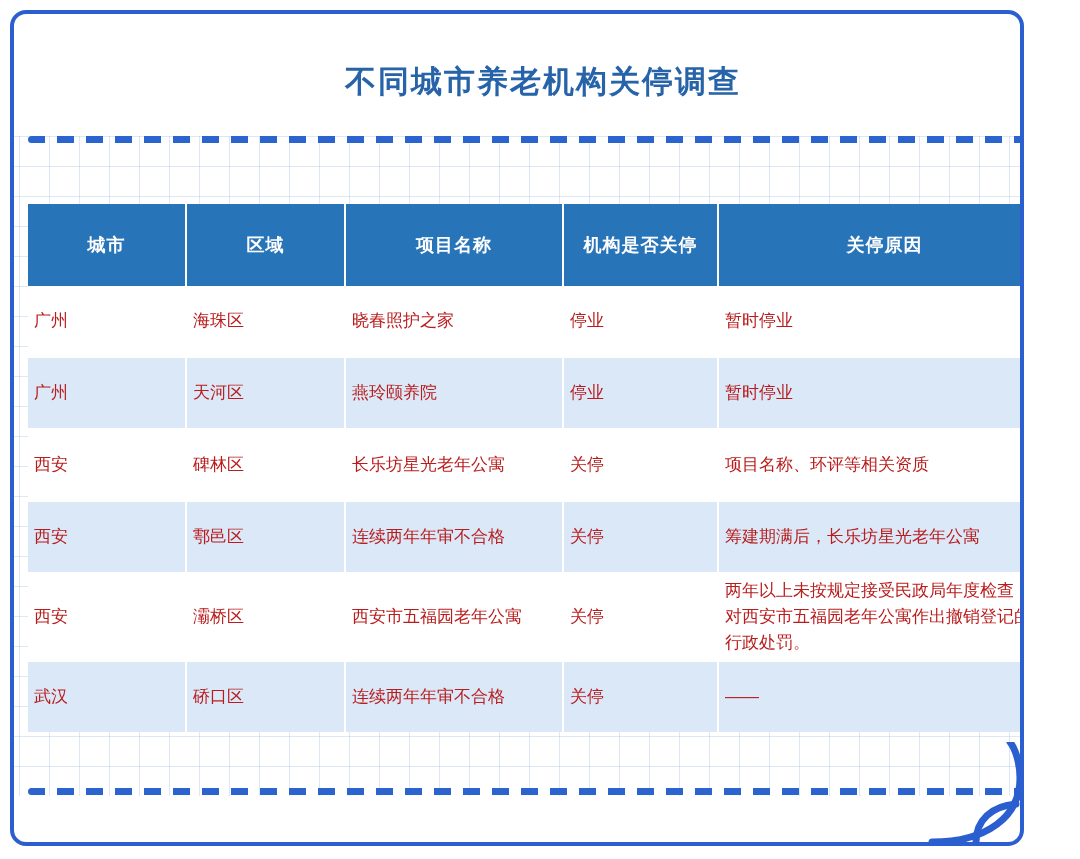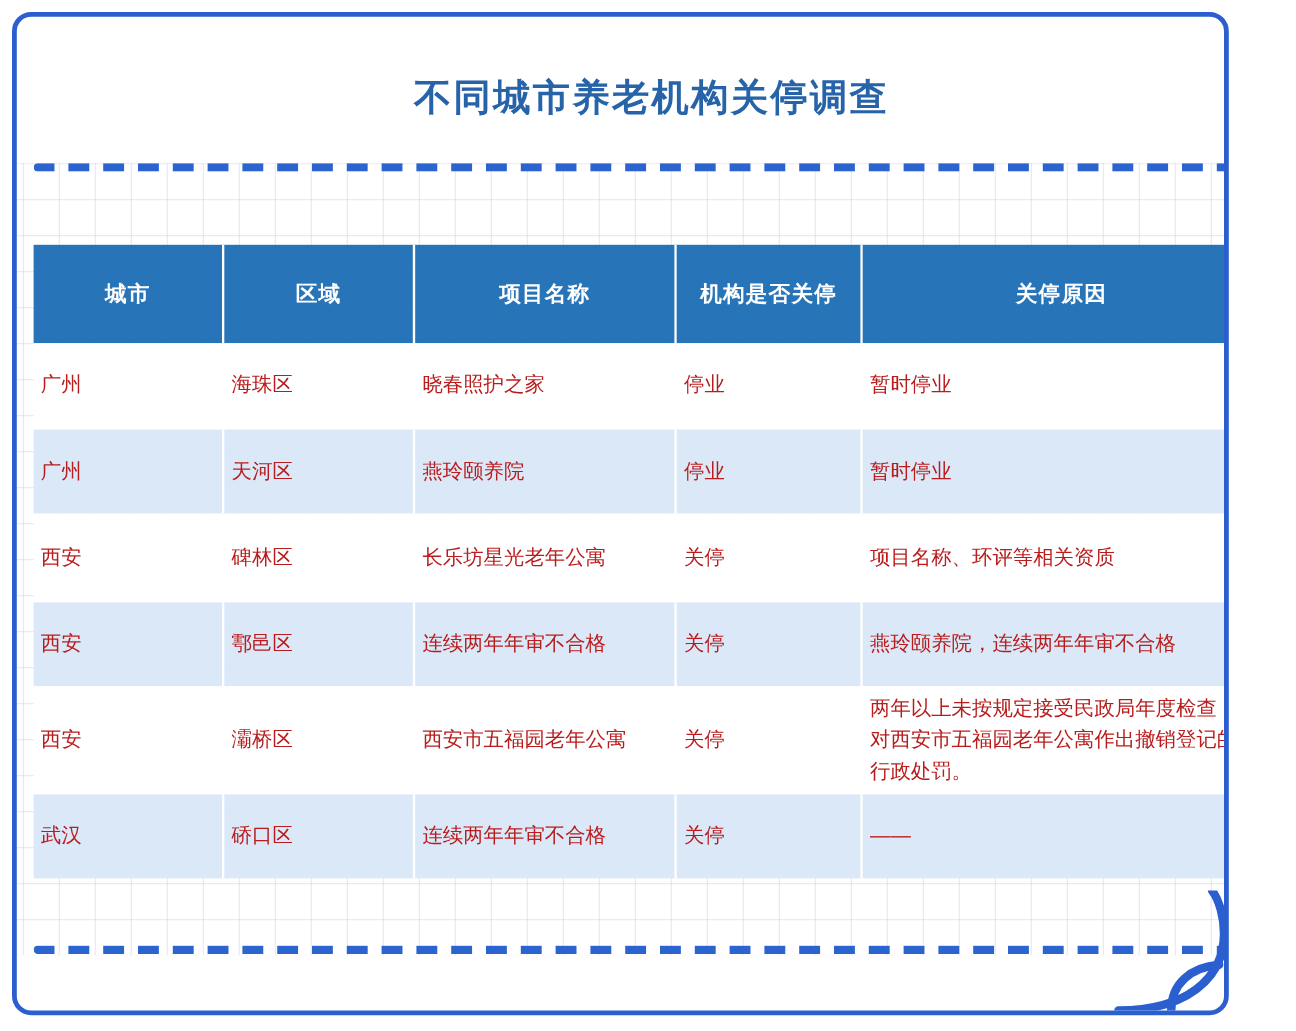--- a/index.html
+++ b/index.html
@@ -219,21 +219,21 @@
         </tr>
         <tr class="spacer">
             <td colspan="5"></td>
           </tr>
 
         <tr class="row-even">
           <td>西安</td>
           <td>鄠邑区</td>
           <td>连续两年年审不合格</td>
           <td>关停</td>
-          <td>燕玲颐养院，连续两年年审不合格</td>
+          <td>筹建期满后，长乐坊星光老年公寓</td>
         </tr>
         <tr class="spacer">
             <td colspan="5"></td>
           </tr>
 
         <tr class="row-odd">
           <td>西安</td>
           <td>灞桥区</td>
           <td>西安市五福园老年公寓</td>
           <td>关停</td>

